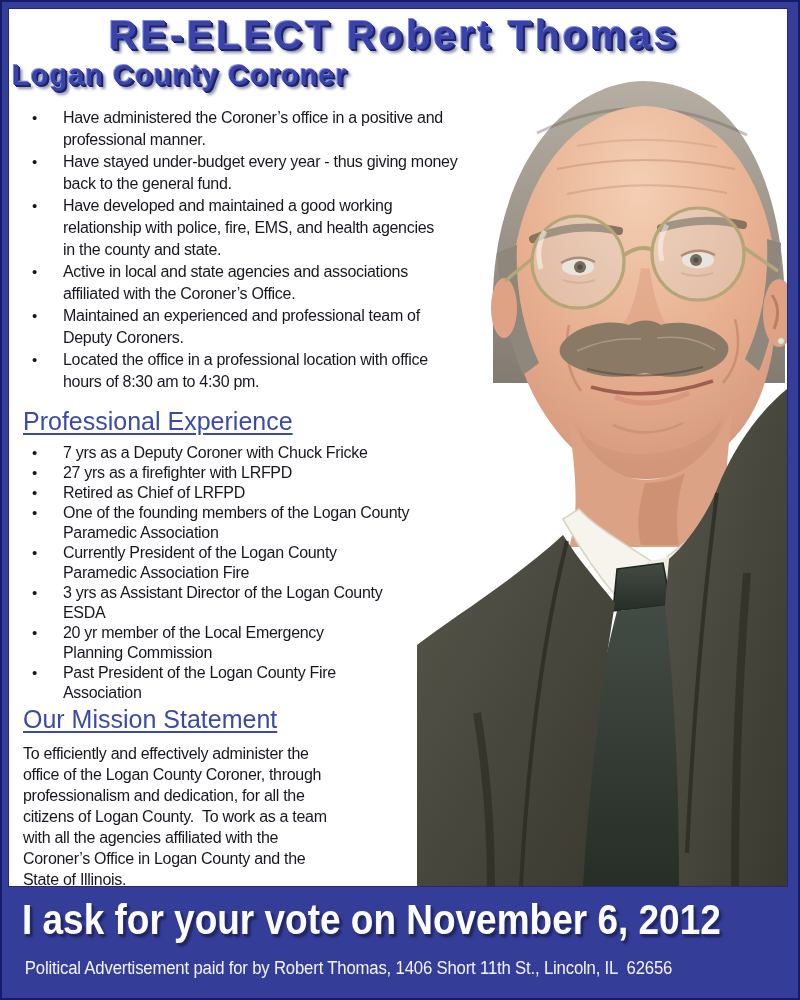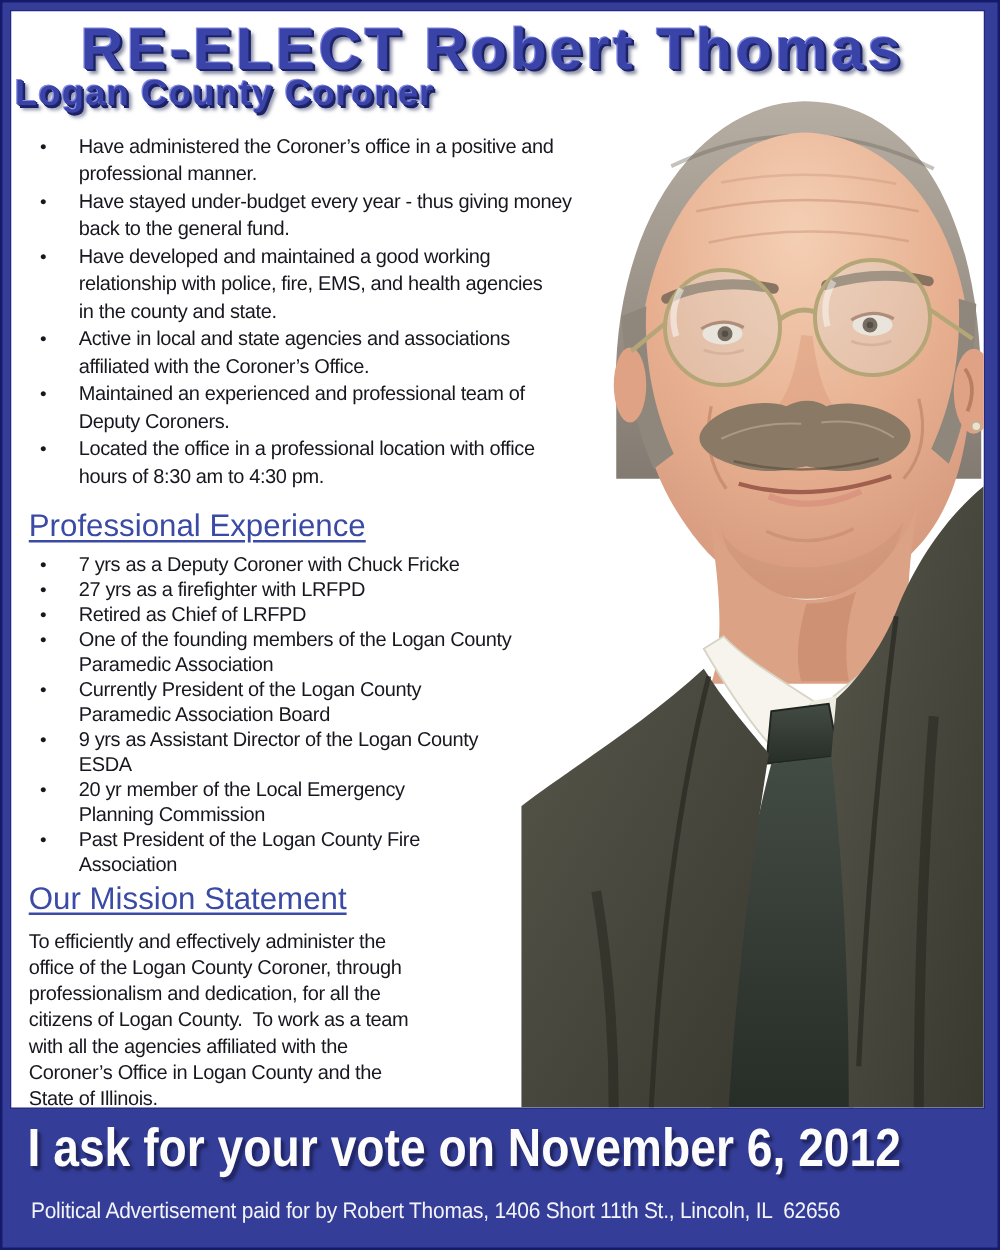--- a/index.html
+++ b/index.html
@@ -16,21 +16,21 @@
   }
   .title1,.title2{
     position:absolute;font-weight:bold;color:#3a43a8;line-height:1.05;
     text-shadow:
       -1px -1px 0 #8289e2,
       1px 1px 0 #20266e,
       2px 2px 0 #1c2163,
       4px 4px 3px rgba(120,124,150,.85);
     white-space:nowrap;
   }
-  .title1{top:5px;left:0;right:8px;text-align:center;font-size:47px;letter-spacing:3px;}
+  .title1{top:5px;left:0;right:8px;text-align:center;font-size:40px;letter-spacing:3px;}
   .title2{top:51px;left:3px;font-size:29px;letter-spacing:1px;}
   .sec{position:absolute;}
   .sec h2{
     margin:0;font-size:25px;font-weight:normal;color:#3b4ba5;line-height:32px;
     text-decoration:underline;text-decoration-thickness:2px;text-underline-offset:3px;
   }
   .sec-acc{top:98px;left:14px;width:486px;}
   .sec-acc h2{margin-bottom:8px;}
   .sec-pe{top:396px;left:14px;width:450px;}
   .sec-pe h2{margin-bottom:6px;}
@@ -122,25 +122,25 @@
             <span class="btxt">Retired as Chief of LRFPD</span>
           </li>
         <li>
             <span class="blt">•</span>
             <span class="btxt">One of the founding members of the Logan County
 Paramedic Association</span>
           </li>
         <li>
             <span class="blt">•</span>
             <span class="btxt">Currently President of the Logan County
-Paramedic Association Board</span>
-          </li>
-        <li>
-            <span class="blt">•</span>
-            <span class="btxt">9 yrs as Assistant Director of the Logan County
+Paramedic Association Fire</span>
+          </li>
+        <li>
+            <span class="blt">•</span>
+            <span class="btxt">3 yrs as Assistant Director of the Logan County
 ESDA</span>
           </li>
         <li>
             <span class="blt">•</span>
             <span class="btxt">20 yr member of the Local Emergency
 Planning Commission</span>
           </li>
         <li>
             <span class="blt">•</span>
             <span class="btxt">Past President of the Logan County Fire

